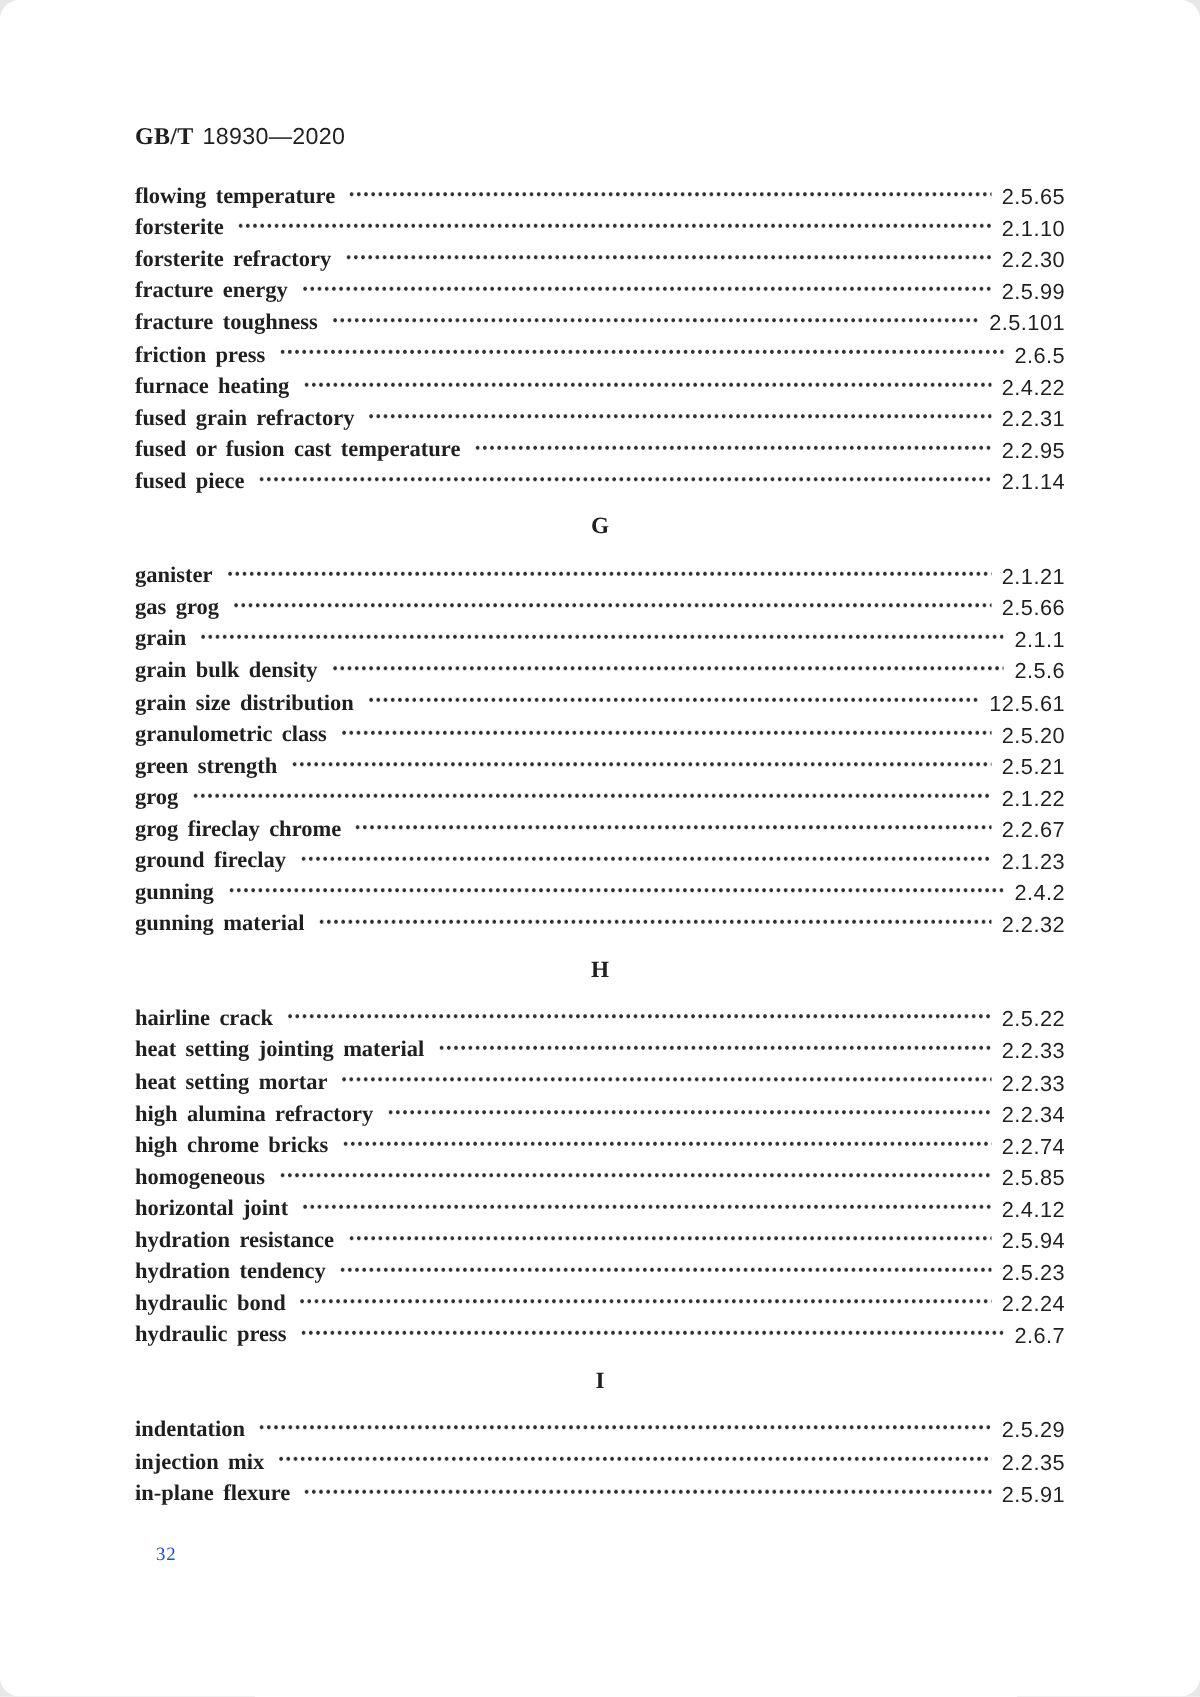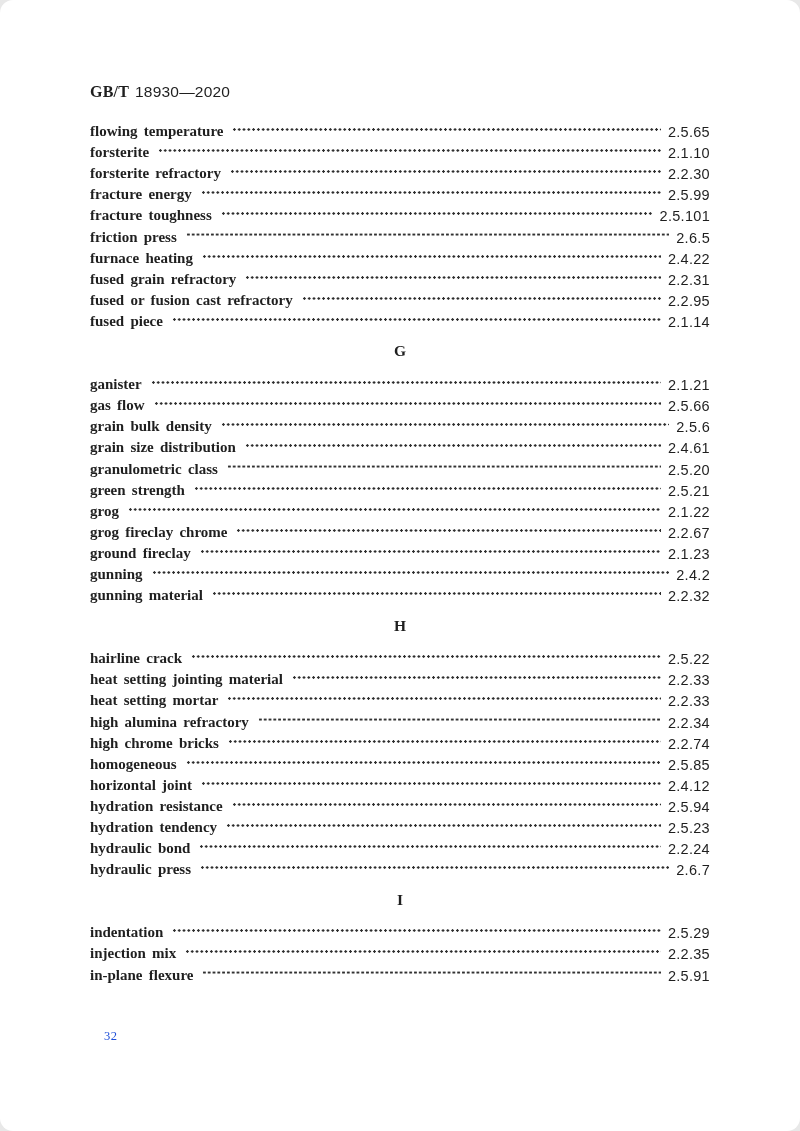--- a/index.html
+++ b/index.html
@@ -129,51 +129,56 @@
     <span class="term">furnace heating</span>
     <span class="dot-leader"></span>
     <span class="ref">2.4.22</span>
   </div>
       <div class="entry-row">
     <span class="term">fused grain refractory</span>
     <span class="dot-leader"></span>
     <span class="ref">2.2.31</span>
   </div>
       <div class="entry-row">
-    <span class="term">fused or fusion cast refractory</span>
+    <span class="term">fused or fusion cast temperature</span>
     <span class="dot-leader"></span>
     <span class="ref">2.2.95</span>
   </div>
       <div class="entry-row">
     <span class="term">fused piece</span>
     <span class="dot-leader"></span>
     <span class="ref">2.1.14</span>
   </div>
       <div class="section-heading">
     <span>G</span>
   </div>
       <div class="entry-row">
     <span class="term">ganister</span>
     <span class="dot-leader"></span>
     <span class="ref">2.1.21</span>
   </div>
       <div class="entry-row">
-    <span class="term">gas flow</span>
+    <span class="term">gas grog</span>
     <span class="dot-leader"></span>
     <span class="ref">2.5.66</span>
   </div>
       <div class="entry-row">
+    <span class="term">grain</span>
+    <span class="dot-leader"></span>
+    <span class="ref">2.1.1</span>
+  </div>
+      <div class="entry-row">
     <span class="term">grain bulk density</span>
     <span class="dot-leader"></span>
     <span class="ref">2.5.6</span>
   </div>
       <div class="entry-row">
     <span class="term">grain size distribution</span>
     <span class="dot-leader"></span>
-    <span class="ref">2.4.61</span>
+    <span class="ref">12.5.61</span>
   </div>
       <div class="entry-row">
     <span class="term">granulometric class</span>
     <span class="dot-leader"></span>
     <span class="ref">2.5.20</span>
   </div>
       <div class="entry-row">
     <span class="term">green strength</span>
     <span class="dot-leader"></span>
     <span class="ref">2.5.21</span>

